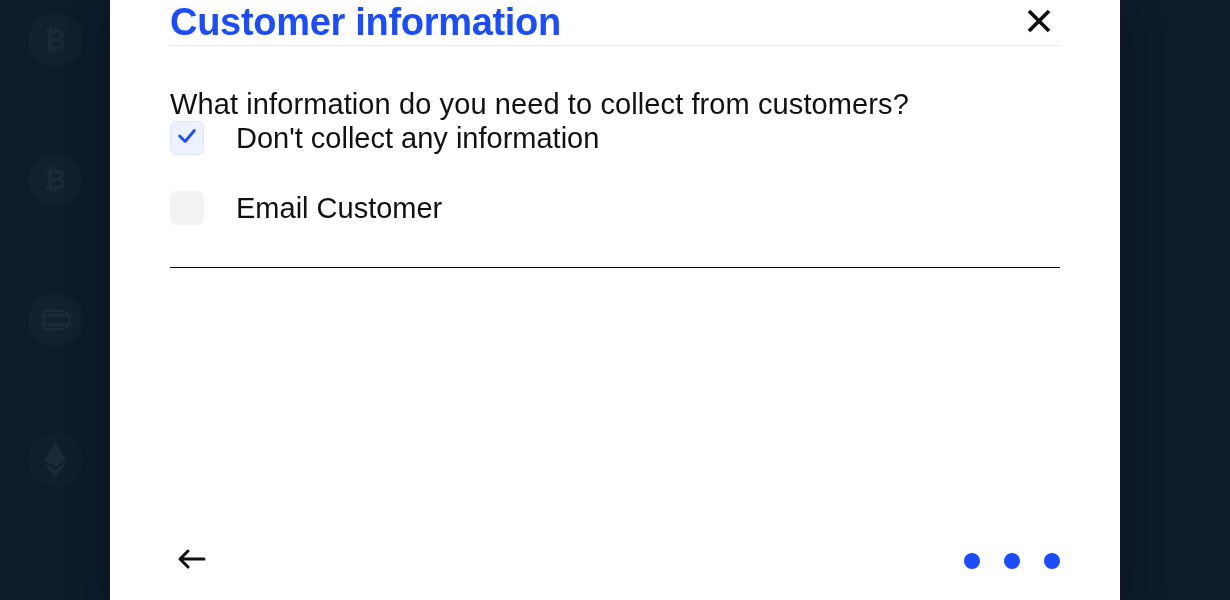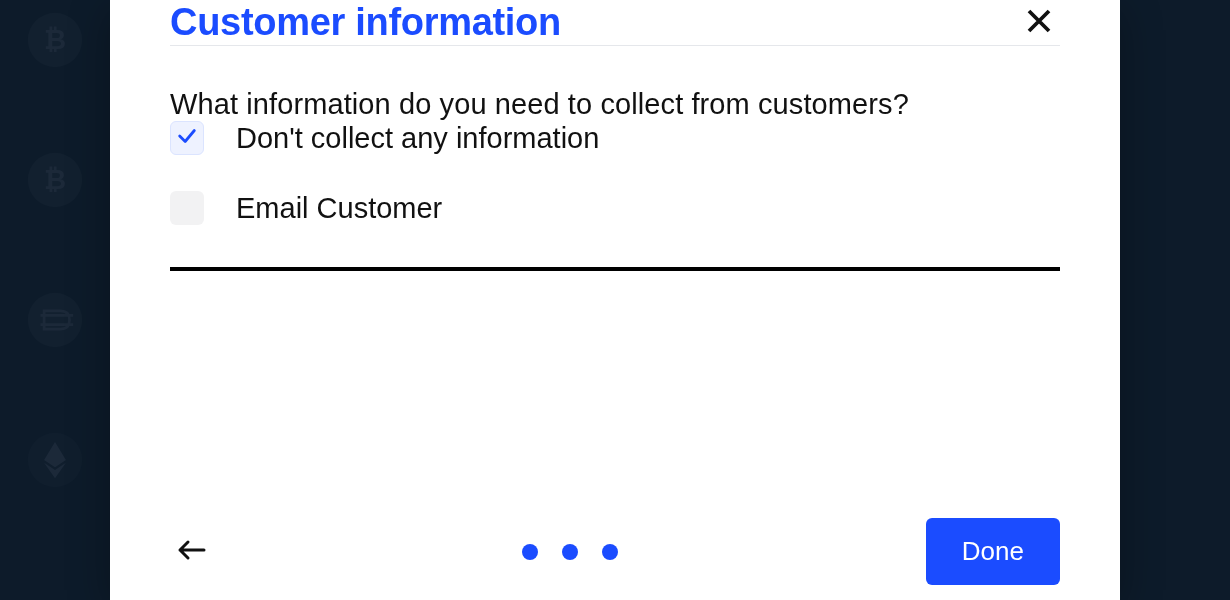--- a/index.html
+++ b/index.html
@@ -87,21 +87,21 @@
     .question {
       font-size: 29px;
       color: #111;
       letter-spacing: 0.1px;
     }
     .options {
       display: flex;
       flex-direction: column;
       gap: 36px;
       padding-bottom: 42px;
-      border-bottom: 4px solid #000000;
+      border-bottom: 1px solid #000000;
     }
     .option-row {
       display: flex;
       align-items: center;
       gap: 32px;
       cursor: pointer;
     }
     .checkbox {
       width: 34px;
       height: 34px;
@@ -246,16 +246,15 @@
         <svg viewBox="0 0 36 24">
             <path d="M30 12 L6 12 M14 4 L6 12 L14 20"></path>
           </svg>
       </span>
     </button>
     <div class="dots">
       <div class="dot"></div>
       <div class="dot"></div>
       <div class="dot"></div>
     </div>
-    <button class="done-btn">Done</button>
   </div>
 
 </div>
 
 </body></html>

